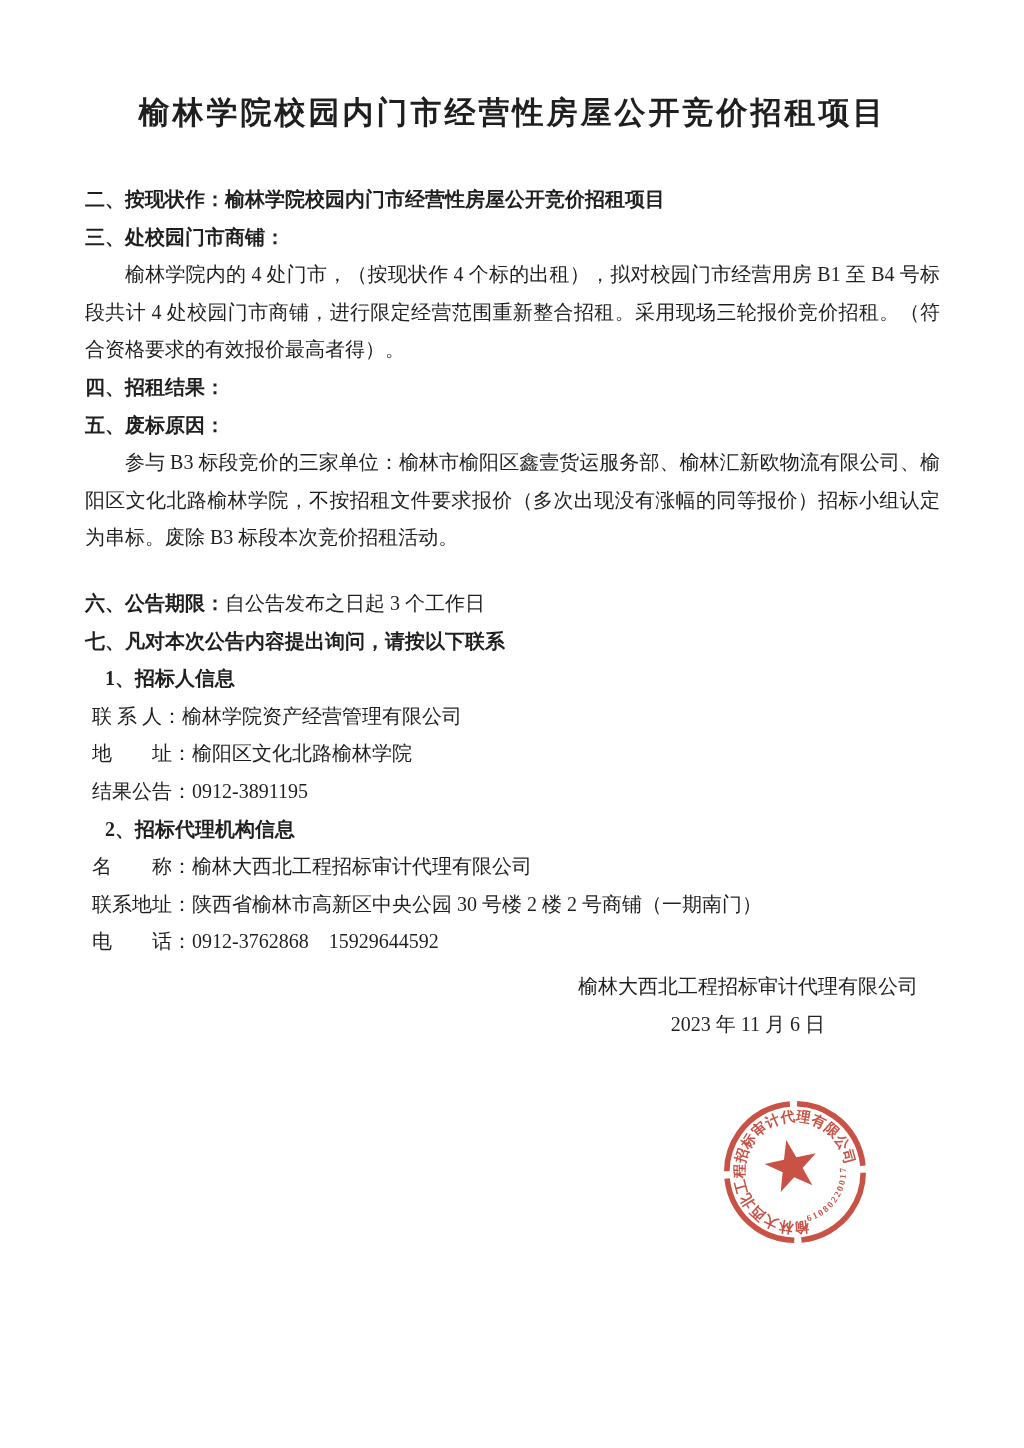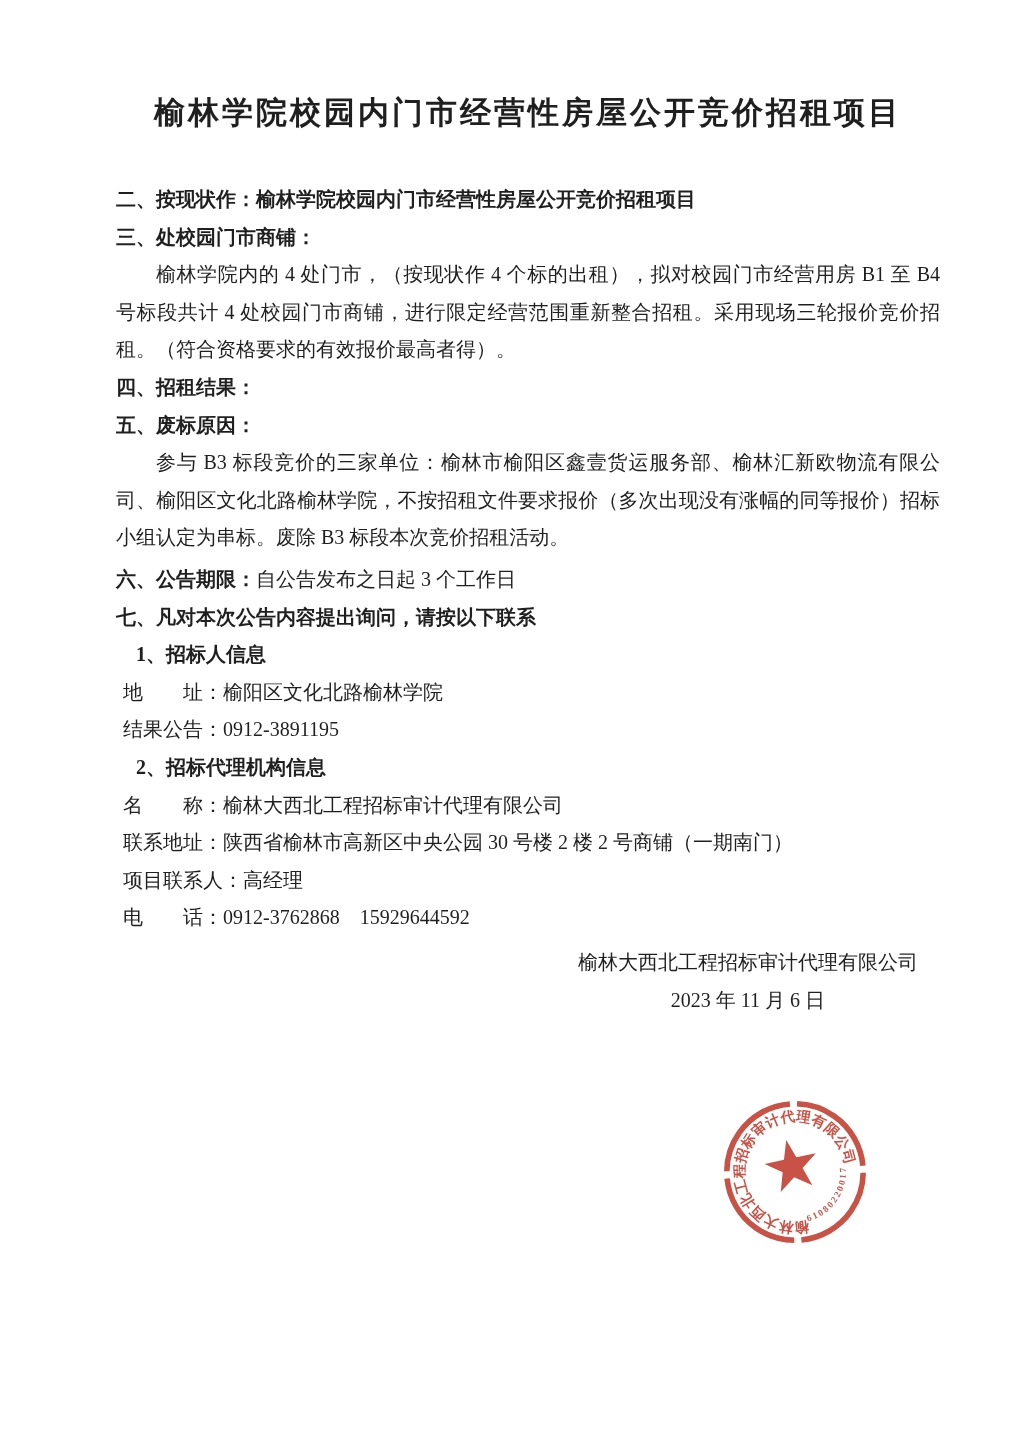--- a/index.html
+++ b/index.html
@@ -5,21 +5,21 @@
   html, body { margin: 0; padding: 0; background: #ffffff; }
   .page {
     position: relative;
     width: 1024px;
     height: 1448px;
     background: #ffffff;
     color: #1f1f1f;
     font-family: "Liberation Serif", "DejaVu Serif", serif;
     overflow: hidden;
   }
-  .content { padding: 84px 84px 0 116px; font-family: Liberation Serif, serif; }
+  .content { padding: 84px 84px 0 85px; font-family: Liberation Serif, serif; }
 
   .doc-title {
     text-align: center;
     font-weight: bold;
     font-size: 31px;
     letter-spacing: 3px;
     line-height: 57px;
   }
 
   .body-text { margin-top: 40px; font-size: 20px; line-height: 37.6px; }
@@ -28,21 +28,21 @@
   .lbl { font-weight: bold; }
   .val { font-weight: normal; }
   .bold-line { font-weight: bold; }
 
   .para {
     text-align: justify;
     text-indent: 2em;
   }
   .indent-2 { text-indent: 2em; }
 
-  .gap-top { margin-top: 4px; }
+  .gap-top { margin-top: 28px; }
 
   .sub-heading { font-weight: bold; padding-left: 20px; }
   .contact-row { padding-left: 7px; }
 
   .signature {
     width: 360px;
     margin: 6px 12px 0 auto;
     text-align: center;
     line-height: 38.5px;
     font-size: 20px;
@@ -90,36 +90,36 @@
 
       <div class="row gap-top">
         <span class="lbl">六、公告期限：</span><span class="val">自公告发布之日起 3 个工作日</span>
       </div>
 
       <div class="bold-line">七、凡对本次公告内容提出询问，请按以下联系</div>
 
       <div class="sub-heading">1、招标人信息</div>
 
       <div class="row contact-row">
+        <span>联 系 人：</span><span>榆林学院资产经营管理有限公司</span>
+      </div>
+      <div class="row contact-row">
         <span>地　　址：</span><span>榆阳区文化北路榆林学院</span>
       </div>
       <div class="row contact-row">
         <span>结果公告：</span><span>0912-3891195</span>
       </div>
 
       <div class="sub-heading">2、招标代理机构信息</div>
 
       <div class="row contact-row">
         <span>名　　称：</span><span>榆林大西北工程招标审计代理有限公司</span>
       </div>
       <div class="row contact-row">
         <span>联系地址：</span><span>陕西省榆林市高新区中央公园 30 号楼 2 楼 2 号商铺（一期南门）</span>
-      </div>
-      <div class="row contact-row">
-        <span>项目联系人：</span><span>高经理</span>
       </div>
       <div class="row contact-row">
         <span>电　　话：</span><span>0912-3762868　15929644592</span>
       </div>
 
       <div class="signature">
         <div>榆林大西北工程招标审计代理有限公司</div>
         <div>2023 年 11 月 6 日</div>
       </div>
 

